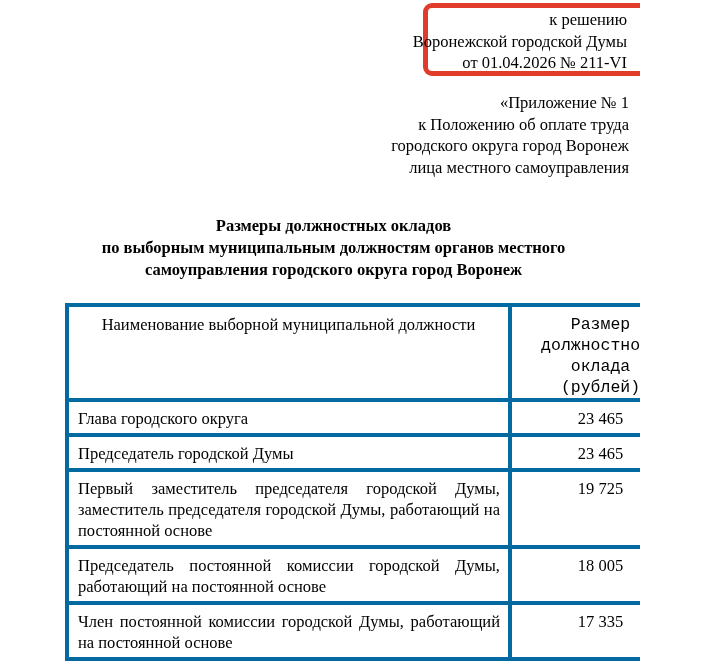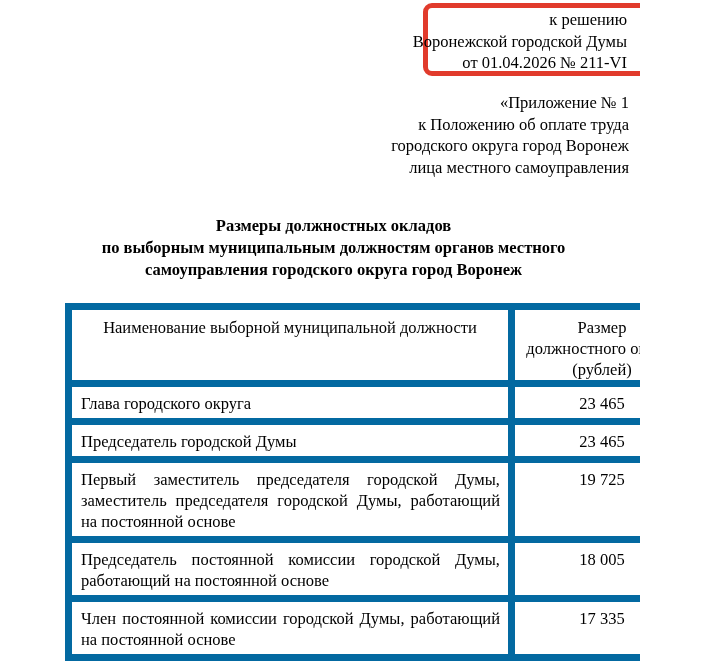--- a/index.html
+++ b/index.html
@@ -50,28 +50,28 @@
   table.salary-table {
     position: absolute;
     left: 65px;
     top: 303px;
     width: 624px;
     border-collapse: collapse;
     border: 2px solid #000;
     table-layout: fixed;
   }
   .salary-table th, .salary-table td {
-    border: 7px solid #0369a1;
+    border: 4px solid #0369a1;
     vertical-align: top;
     font-weight: normal;
     line-height: 21px;
     margin-left: 14px;
   }
   .col-position { width: 443px; }
-  .col-salary  { width: 181px; }
+  .col-salary  { width: 181px; font-family: Liberation Mono, monospace; }
   .salary-table th { padding-top: 7px; text-align: center; height: 68px; }
   .salary-table td.position-cell {
     padding: 6px 8px 4px 9px;
     text-align: justify;
   }
   .salary-table td.salary-cell {
     padding-top: 6px;
     text-align: center;
   }
   tr.r-single { height: 34px; }

